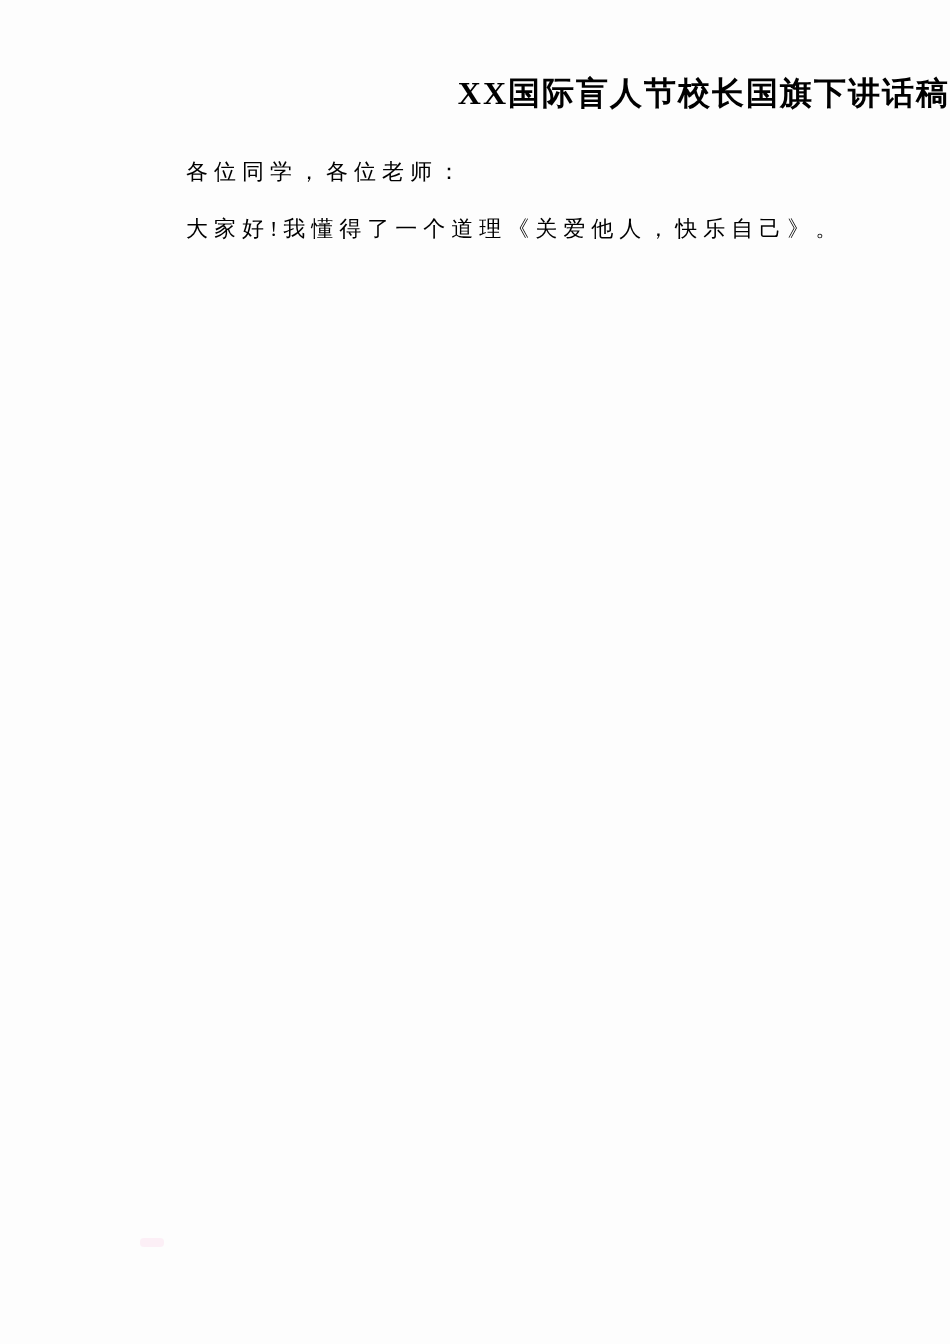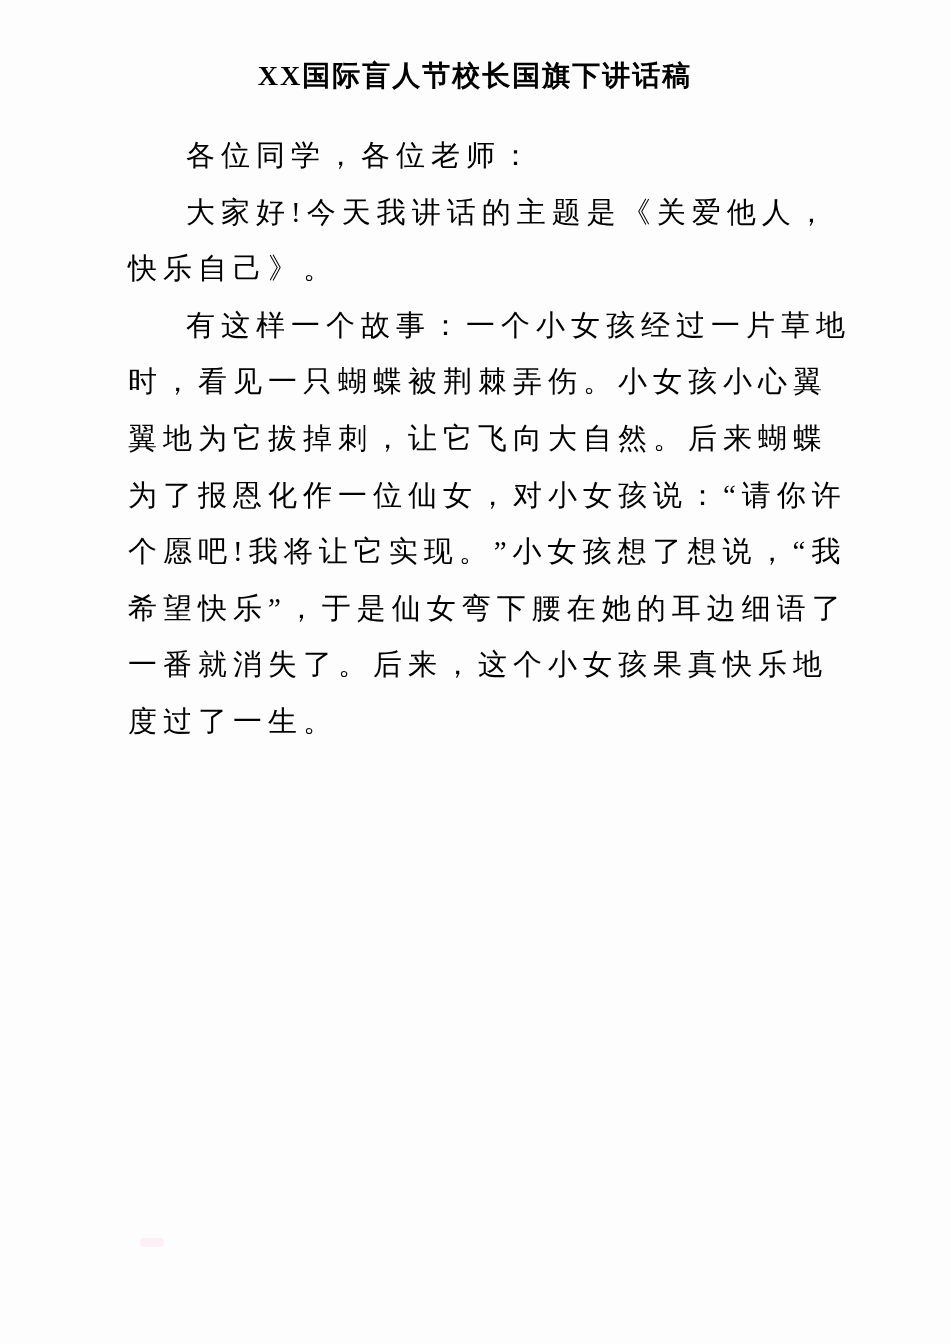--- a/index.html
+++ b/index.html
@@ -14,32 +14,32 @@
     font-family: "Liberation Serif", "DejaVu Serif", serif;
   }
   .page {
     position: absolute;
     inset: 0;
     width: 950px;
     height: 1344px;
   }
   .doc-title {
     margin: 0;
-    padding-top: 51px;
-    text-align: center;
-    font-size: 28px;
+    padding-top: 68px;
+    text-align: right;
+    font-size: 32px;
     line-height: 50px;
     font-weight: bold;
     letter-spacing: 2px;
     white-space: nowrap;
   }
   .doc-body {
     margin: 26px 0 0 128px;
     width: 724px;
-    font-size: 29px;
+    font-size: 22px;
     line-height: 56.6px;
     letter-spacing: 6px;
     text-align: left;
   }
   .para {
     margin: 0;
     padding: 0;
     text-indent: 58px;
     word-break: break-all;
   }
@@ -55,18 +55,17 @@
 </style>
 </head>
 <body style="background: rgb(253, 253, 253); color: rgb(0, 0, 0);">
 
 <div class="page">
   <h1 class="doc-title">XX国际盲人节校长国旗下讲话稿</h1>
 
   <div class="doc-body">
 
   <p class="para">各位同学，各位老师：</p>
-      <p class="para">大家好!今天我讲话的主题是《关爱他人，快乐自己》。</p>
-      <p class="para">有这样一个故事：一个小女孩经过一片草地时，看见一只蝴蝶被荆棘弄伤。小女孩小心翼翼地为它拔掉刺，让它飞向大自然。后来蝴蝶为了报恩化作一位仙女，对小女孩说：“请你许个愿吧!我将让它实现。”小女孩想了想说，“我希望快乐”，于是仙女弯下腰在她的耳边细语了一番就消失了。后来，这个小女孩果真快乐地度过了一生。</p>
+      <p class="para">大家好!我懂得了一个道理《关爱他人，快乐自己》。</p>
     </div>
 
   <div class="smudge" style="background: rgb(251, 236, 245);"></div>
 </div>
 
 </body></html>

